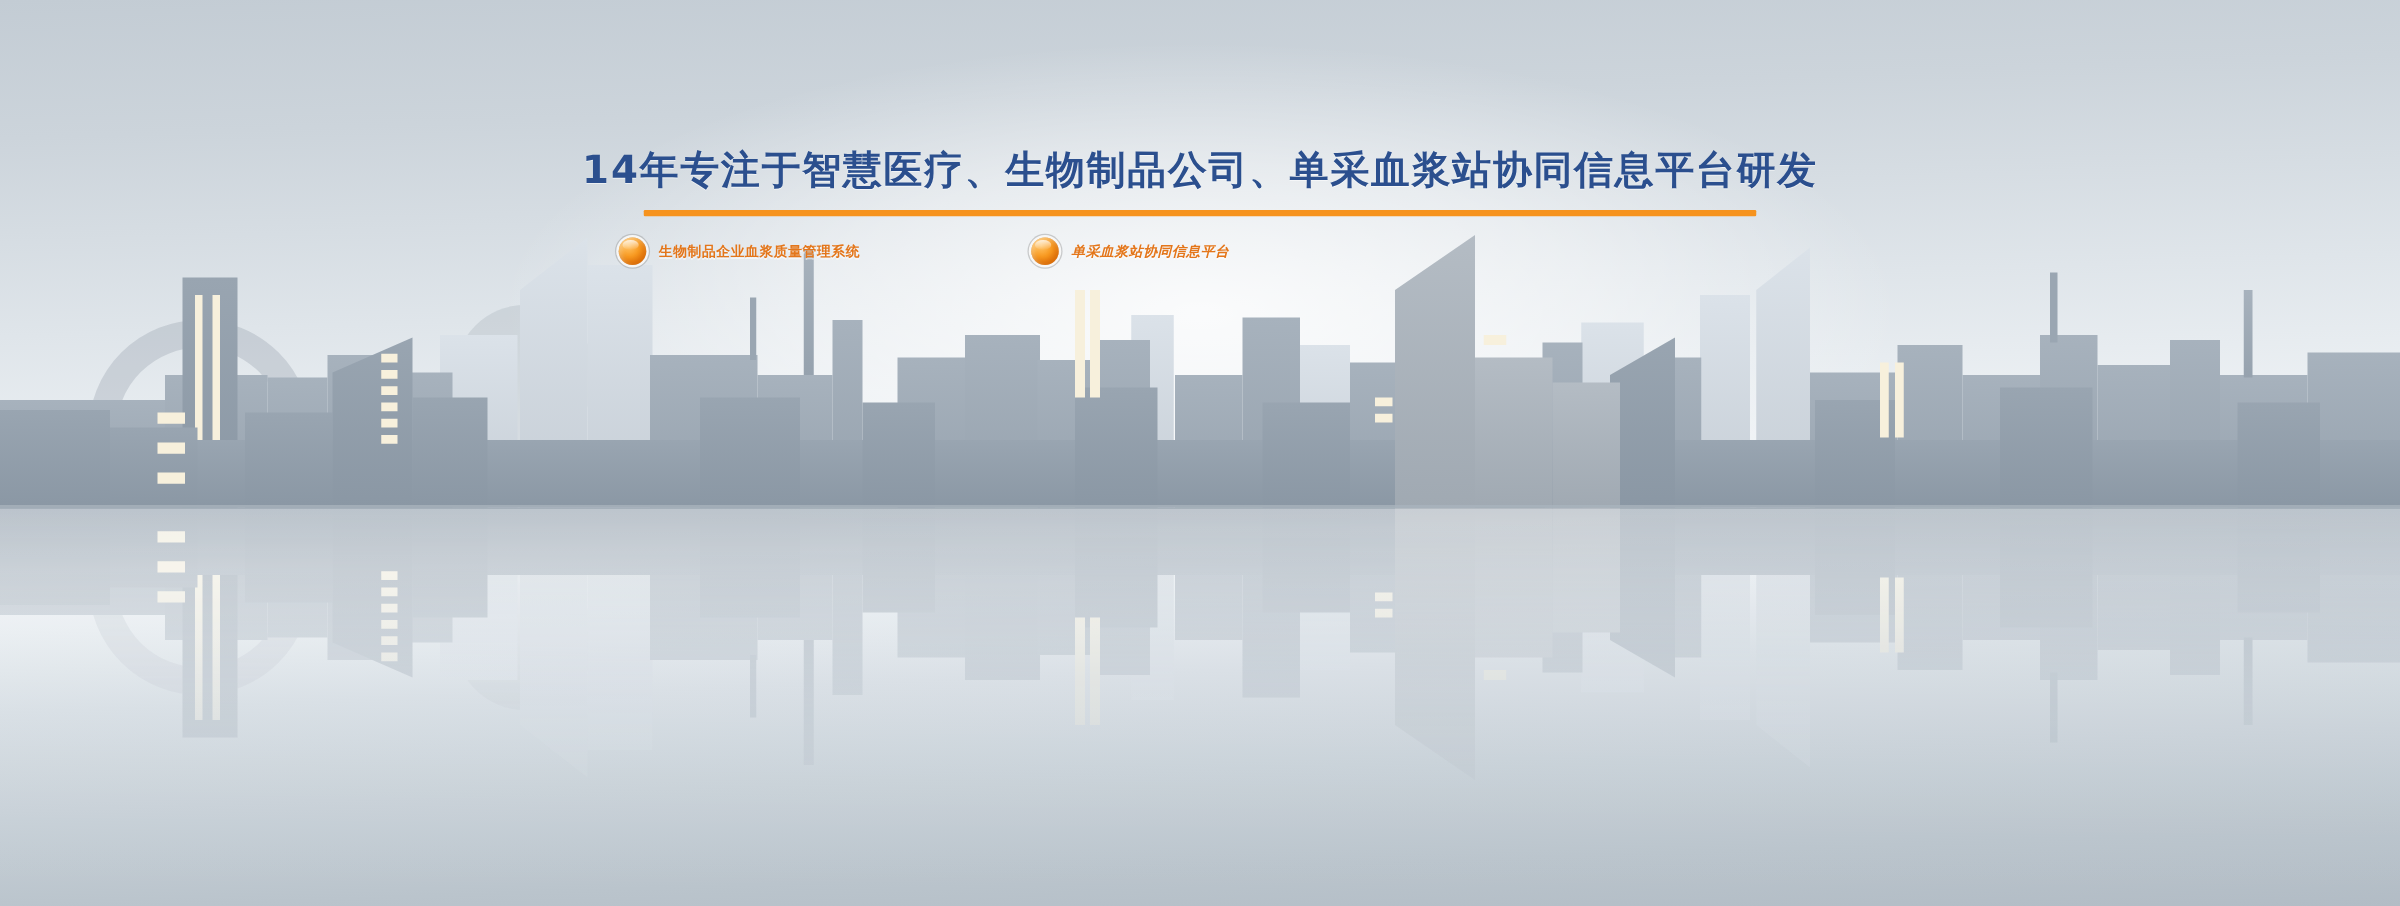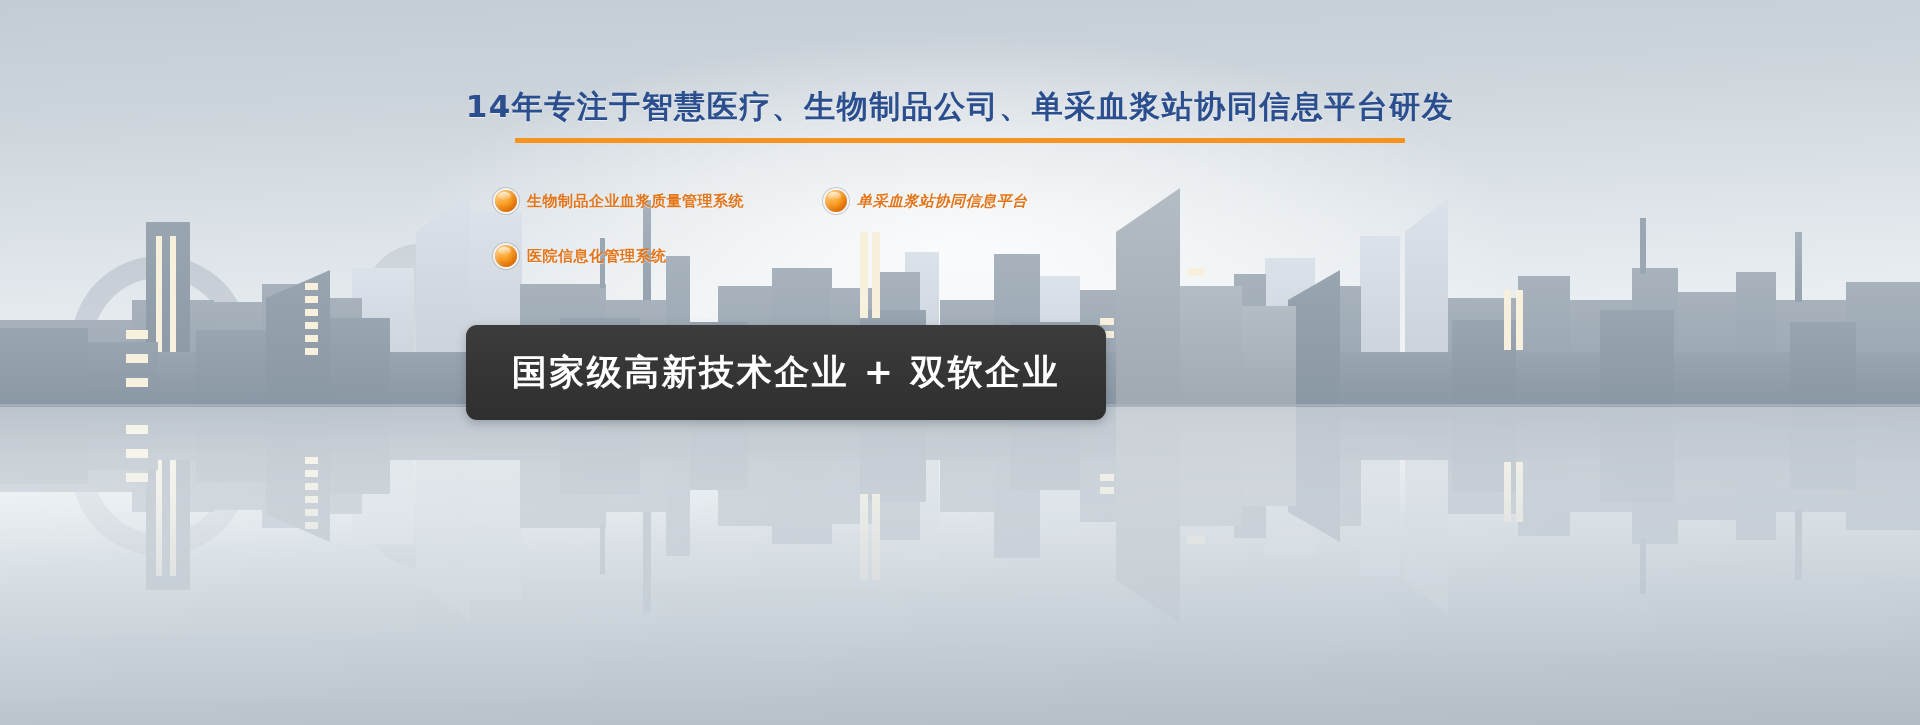--- a/index.html
+++ b/index.html
@@ -14,21 +14,21 @@
   #sky-bloom{
     position:absolute; left:0; top:0; width:1920px; height:430px;
     background:radial-gradient(ellipse 780px 300px at 960px 250px, rgba(255,255,255,.85) 0%, rgba(255,255,255,.45) 40%, rgba(255,255,255,0) 72%);
     pointer-events:none;
   }
   #city-wrap{ position:absolute; left:0; top:0; width:1920px; height:725px; }
   #city-wrap svg{ display:block; }
 
   
   #headline{
-    position:absolute; left:0; top:88px; width:1920px; text-align:center;
+    position:absolute; left:0; top:118px; width:1920px; text-align:center;
   }
   #headline-text{
     font-size:31px; font-weight:700; color:#2b4f8e; letter-spacing:1.5px;
     line-height:1.2; white-space:nowrap;
     text-shadow:0 1px 0 rgba(255,255,255,.55);
   }
   #headline-rule{
     width:890px; height:5px; margin:13px auto 0;
     background:#f6931e; border-radius:1px;
   }
@@ -48,21 +48,21 @@
       radial-gradient(circle at 36% 30%, #ffc163 0%, #f99b21 42%, #ee7d0c 72%, #e0730a 100%);
     box-shadow:0 0 0 2px rgba(255,255,255,.85), 0 0 0 3px rgba(150,150,150,.45),
                inset -2px -3px 5px rgba(180,80,0,.35), inset 2px 2px 4px rgba(255,230,180,.6);
     position:relative;
   }
   .dot::after{
     content:""; position:absolute; left:3px; top:2px; width:13px; height:8px;
     border-radius:50%; background:linear-gradient(180deg,rgba(255,255,255,.75),rgba(255,255,255,0));
   }
   .bullet-label{
-    font-size:15px; font-weight:700; color:#e4761a; white-space:nowrap;
+    font-size:11px; font-weight:700; color:#e4761a; white-space:nowrap;
     letter-spacing:.5px; text-shadow:0 1px 0 rgba(255,255,255,.5);
   }
 
   
   #badge{
     position:absolute; left:466px; top:325px; width:640px; height:95px;
     background:linear-gradient(180deg,#3c3c3c 0%,#353535 50%,#2f2f2f 100%);
     border-radius:11px;
     display:flex; align-items:center; justify-content:center;
     box-shadow:0 3px 10px rgba(40,50,60,.28);
@@ -253,25 +253,18 @@
         <span class="dot"></span>
         <span class="bullet-label">生物制品企业血浆质量管理系统</span>
       </div>
       <div class="bullet col-b">
         <span class="dot"></span>
         <span class="bullet-label">单采血浆站协同信息平台</span>
       </div>
     </div>
 
     <div class="bullet-row">
-      <div class="bullet col-a">
-        <span class="dot"></span>
-        <span class="bullet-label">医院信息化管理系统</span>
-      </div>
     </div>
 
   </div>
 
-  <div id="badge">
-    <span id="badge-text">国家级高新技术企业 + 双软企业</span>
-  </div>
 
 </div>
 
 </body></html>

